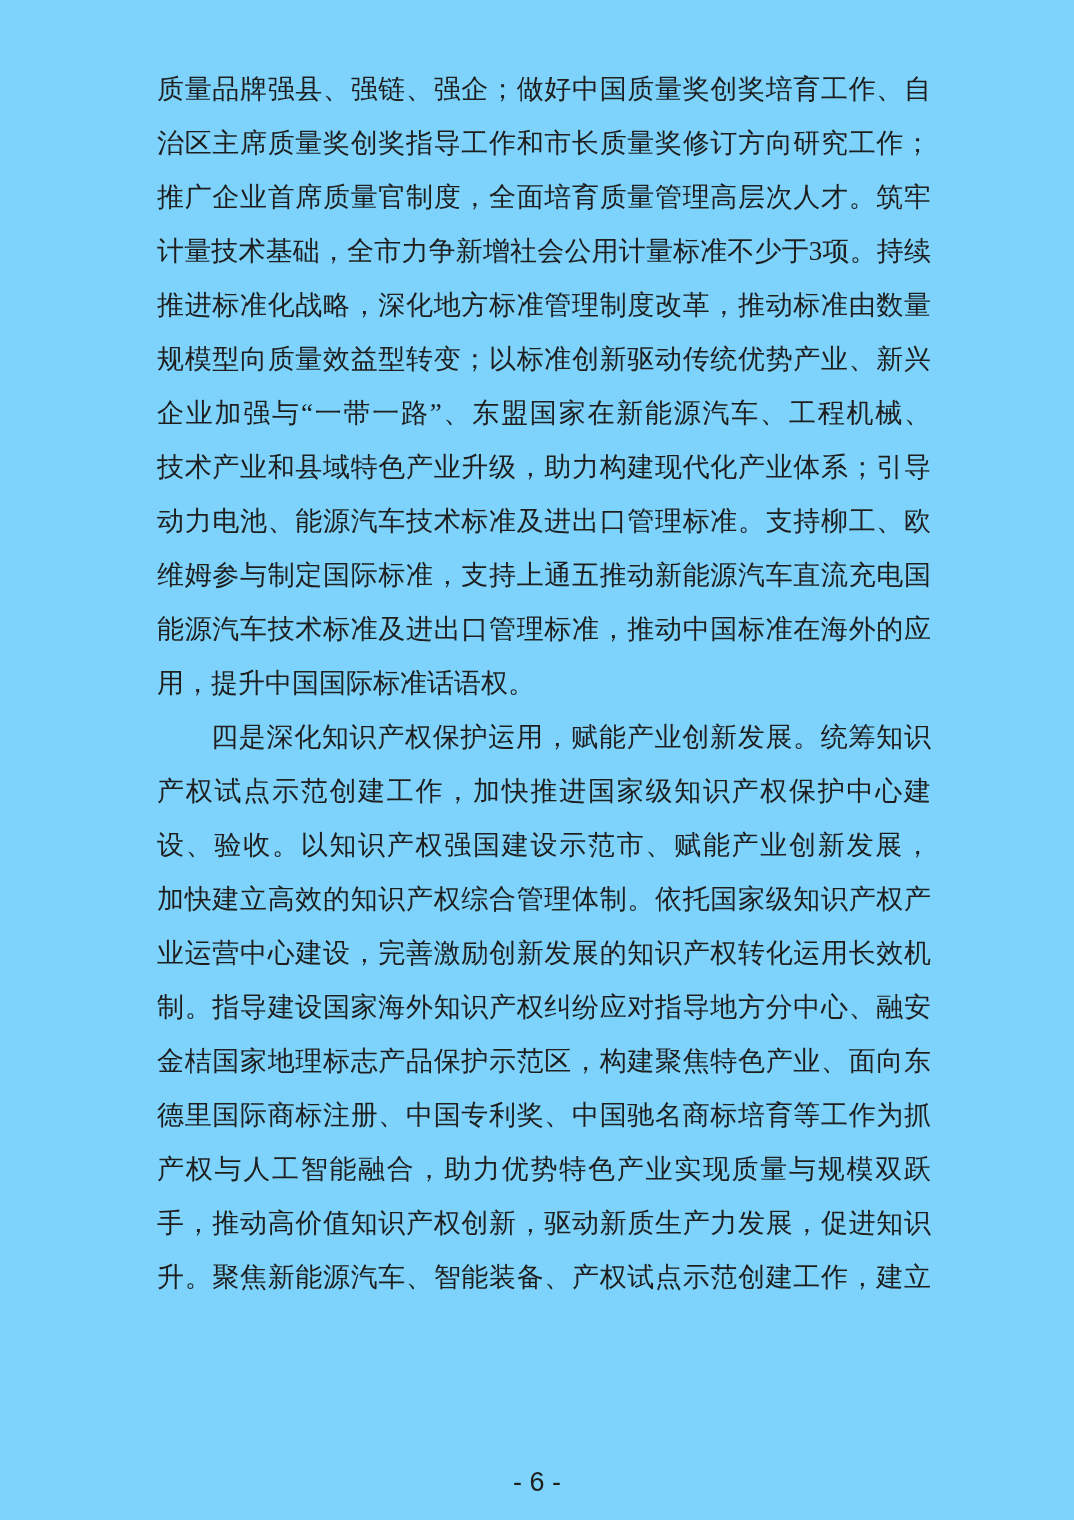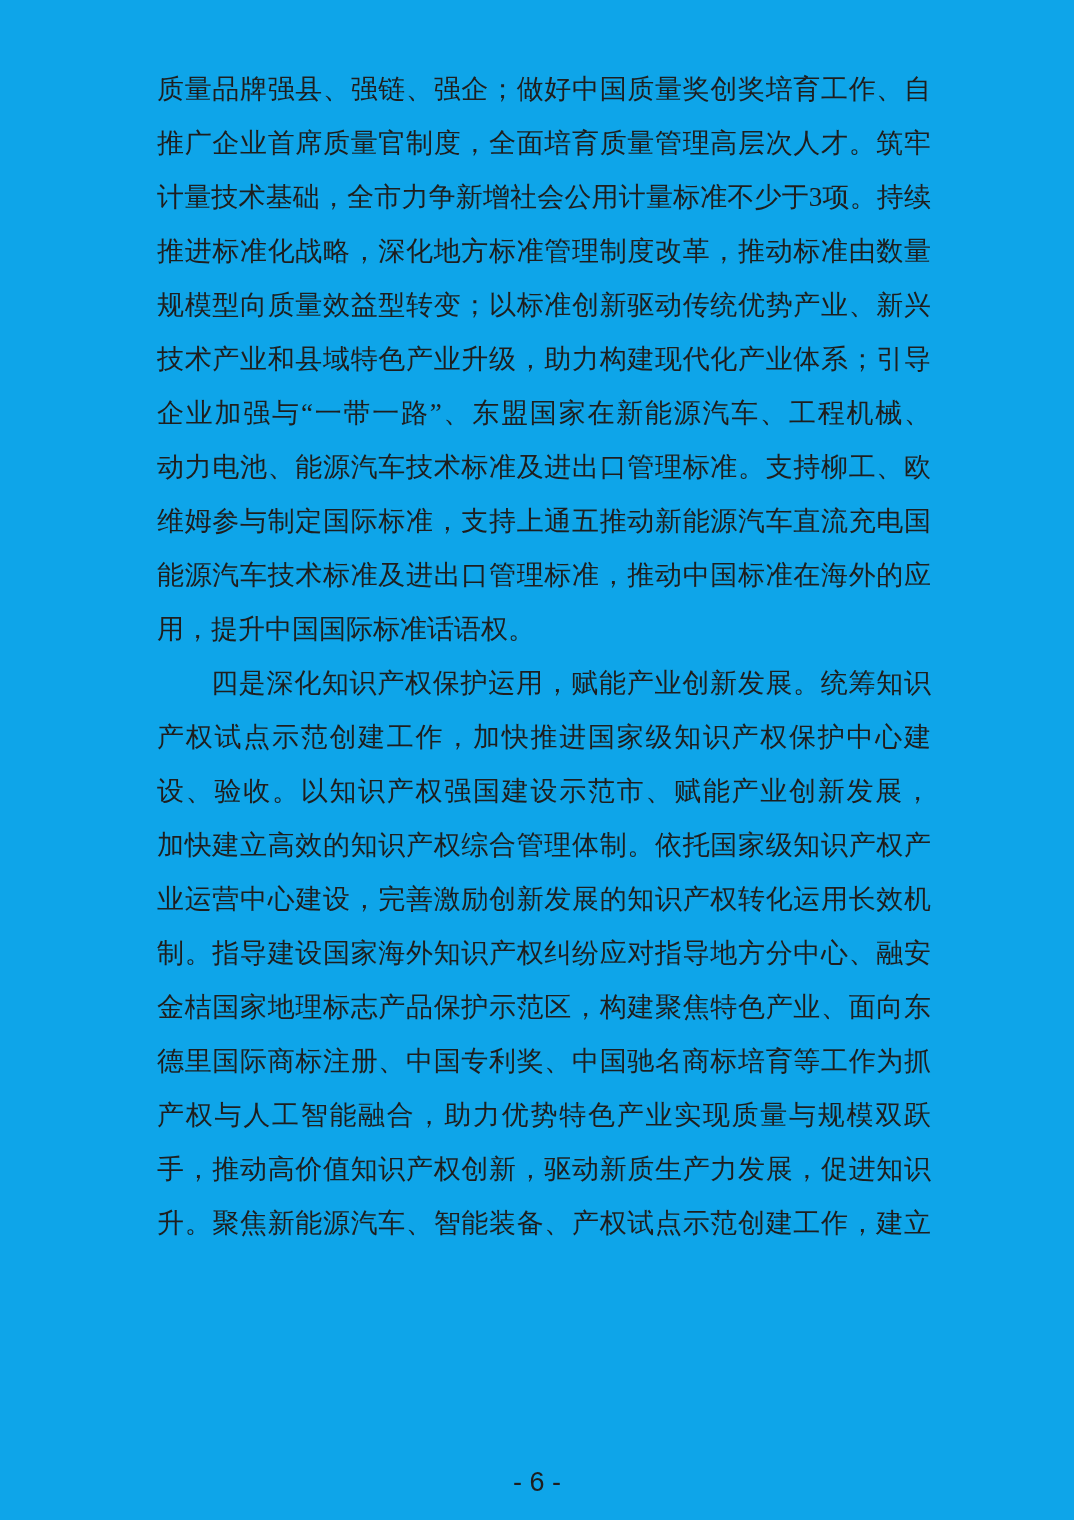--- a/index.html
+++ b/index.html
@@ -4,21 +4,21 @@
 <style>
   html, body {
     margin: 0;
     padding: 0;
     background: #ffffff;
   }
   .page {
     position: relative;
     width: 1074px;
     height: 1520px;
-    background: #0ea5e9;
+    background: #7dd3fc;
     overflow: hidden;
     font-family: "Liberation Serif", "DejaVu Serif", serif;
     color: #1e1e1e;
   }
   .text-block {
     position: absolute;
     left: 157px;
     top: 62px;
     width: 774px;
   }
@@ -51,26 +51,27 @@
     font-size: 27px;
     color: #1e1e1e;
   }
 </style>
 </head>
 <body>
 
 <div class="page">
   <div class="text-block">
     <div class="line">质量品牌强县、强链、强企；做好中国质量奖创奖培育工作、自</div>
+    <div class="line">治区主席质量奖创奖指导工作和市长质量奖修订方向研究工作；</div>
     <div class="line">推广企业首席质量官制度，全面培育质量管理高层次人才。筑牢</div>
     <div class="line">计量技术基础，全市力争新增社会公用计量标准不少于3项。持续</div>
     <div class="line">推进标准化战略，深化地方标准管理制度改革，推动标准由数量</div>
     <div class="line">规模型向质量效益型转变；以标准创新驱动传统优势产业、新兴</div>
+    <div class="line">企业加强与“一带一路”、东盟国家在新能源汽车、工程机械、</div>
     <div class="line">技术产业和县域特色产业升级，助力构建现代化产业体系；引导</div>
-    <div class="line">企业加强与“一带一路”、东盟国家在新能源汽车、工程机械、</div>
     <div class="line">动力电池、能源汽车技术标准及进出口管理标准。支持柳工、欧</div>
     <div class="line">维姆参与制定国际标准，支持上通五推动新能源汽车直流充电国</div>
     <div class="line">能源汽车技术标准及进出口管理标准，推动中国标准在海外的应</div>
     <div class="line para-end">用，提升中国国际标准话语权。</div>
     <div class="line para-start">四是深化知识产权保护运用，赋能产业创新发展。统筹知识</div>
     <div class="line">产权试点示范创建工作，加快推进国家级知识产权保护中心建</div>
     <div class="line">设、验收。以知识产权强国建设示范市、赋能产业创新发展，</div>
     <div class="line">加快建立高效的知识产权综合管理体制。依托国家级知识产权产</div>
     <div class="line">业运营中心建设，完善激励创新发展的知识产权转化运用长效机</div>
     <div class="line">制。指导建设国家海外知识产权纠纷应对指导地方分中心、融安</div>

